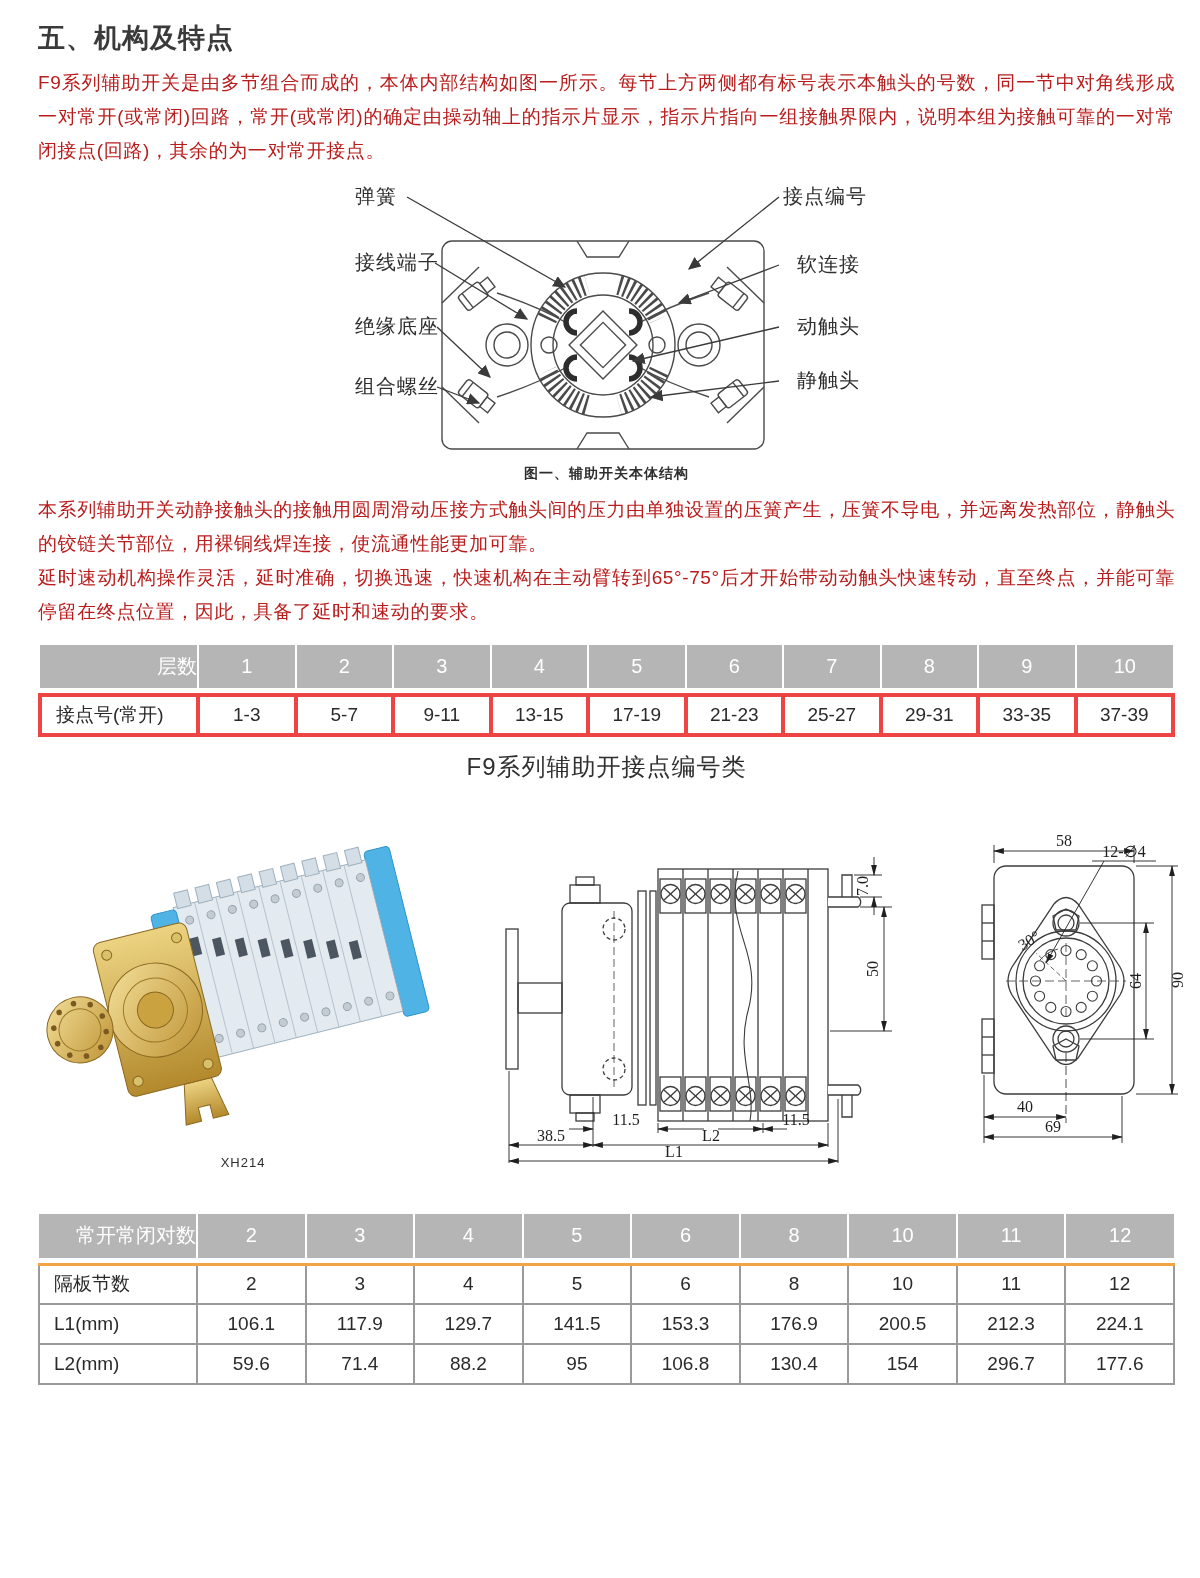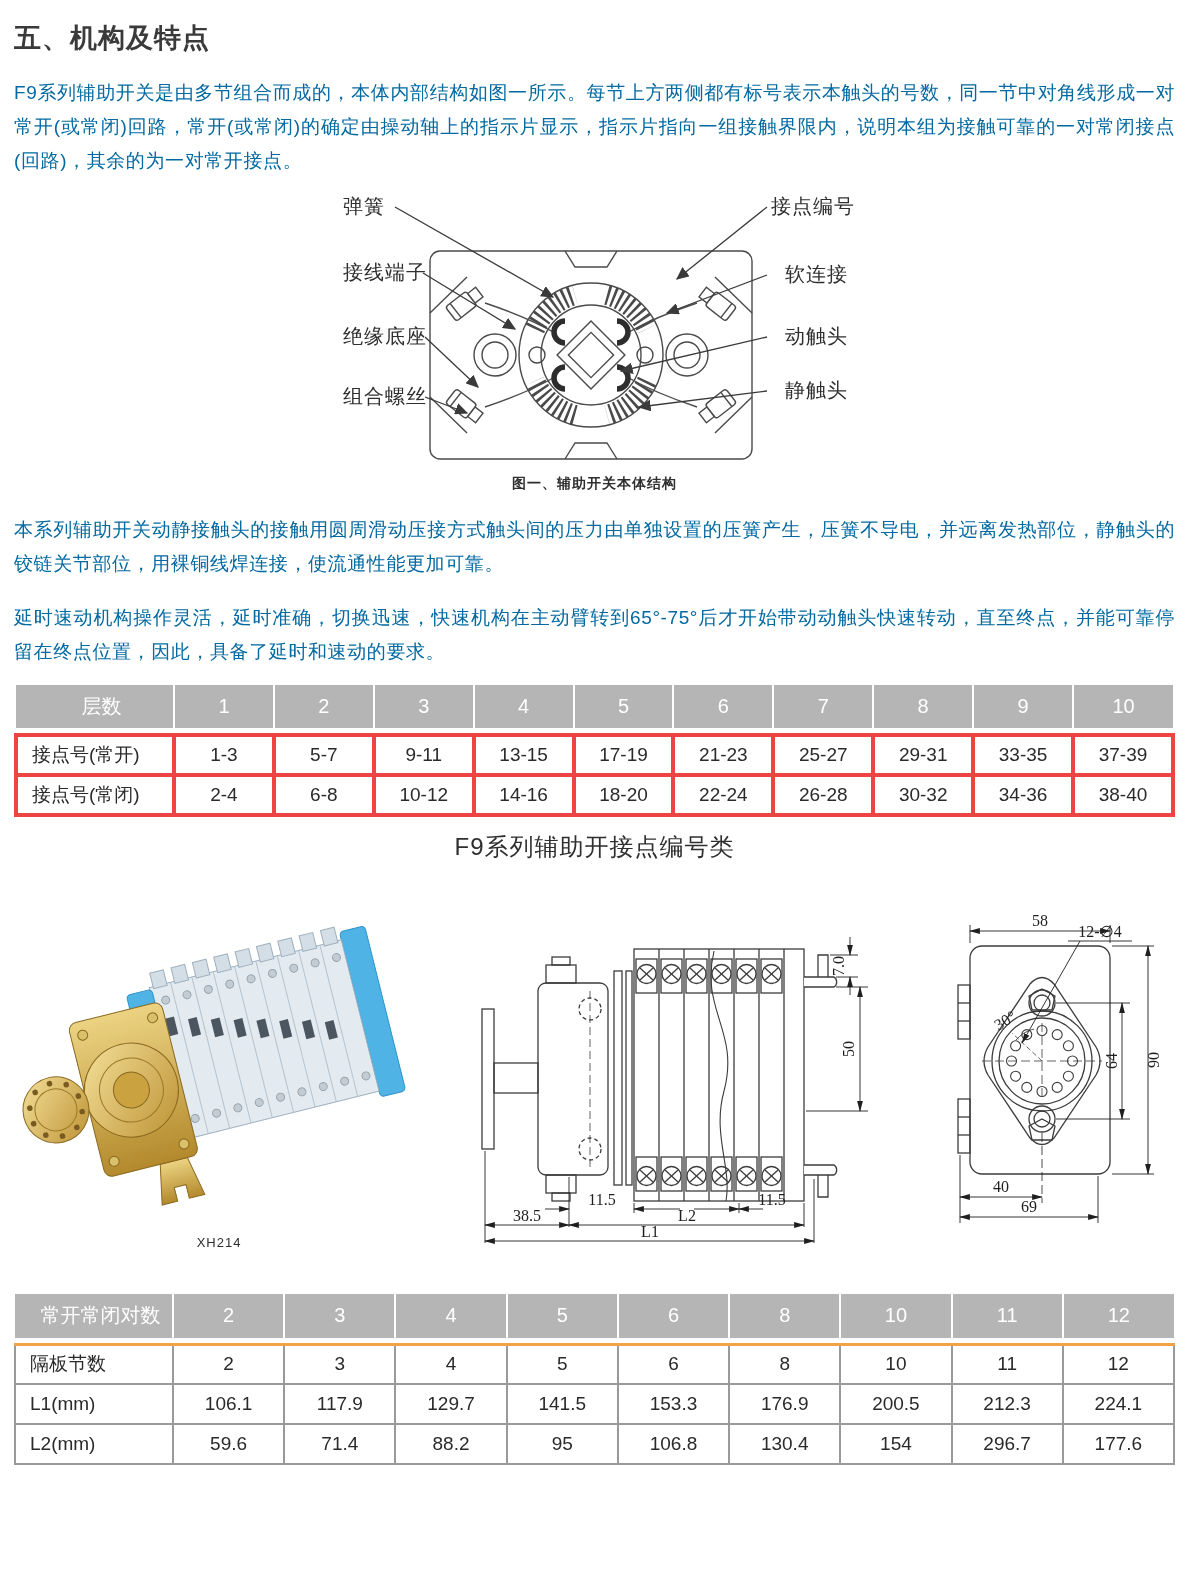--- a/index.html
+++ b/index.html
@@ -2,49 +2,49 @@
 <html><head>
 <meta charset="utf-8">
 <style>
   * { margin:0; padding:0; box-sizing:border-box; }
   html,body { background:#fff; }
   body {
     width:1200px; height:1578px; overflow:hidden; margin:0 auto;
     font-family:"Liberation Sans","DejaVu Sans",sans-serif;
     color:#333;
   }
-  .page { padding:20px 25px 0 14px; }
+  .page { padding:20px 25px 0 38px; }
 
   h2.section-title {
     font-size:27px; font-weight:bold; color:#3a3a3a;
     letter-spacing:1px; margin-bottom:10px;
   }
   p.body-text {
     font-size:19px; line-height:1.78; letter-spacing:0.6px;
-    text-align:justify; color:#0369a1;margin-top:20px;
+    text-align:justify; color:#b91c1c;
   }
 
   figure.fig1 { margin:4px auto 0 auto; width:560px; text-align:center; }
   figure.fig1 svg { display:block; }
   .fig-caption {
     font-size:14px; font-weight:600; color:#2f2f2f;
     text-align:center; margin-top:2px; letter-spacing:1px;
   }
 
   .paras { margin-top:10px; }
 
   table.data-table {
     width:100%; border-collapse:collapse; table-layout:fixed;
     margin-top:16px; font-size:19px;
   }
   table.data-table th {
     background:#b5b5b5; color:#fff; font-weight:normal; font-size:20px;
     height:46px; text-align:center; border-left:2px solid #fff;
   }
-  table.data-table th:first-child { border-left:none; text-align:center; padding-left:14px; width:158px; }
+  table.data-table th:first-child { border-left:none; text-align:right; padding-left:14px; width:158px; }
   table.data-table tr.accent-row td {
     border:none; padding:0; height:0;
     border-top:5px solid #fff; border-bottom:3px solid #f2a444;
     background:transparent;
   }
   table.data-table td {
     border:4px solid #ef4444; height:40px; text-align:center; color:#2a2a2a;
   }
   table.data-table td:first-child { text-align:left; padding-left:14px; }
   table.t2 td { border-width:2px; border-color:#9a9a9a;border-radius:9px; }
@@ -204,33 +204,20 @@
           <td>1-3</td>
           <td>5-7</td>
           <td>9-11</td>
           <td>13-15</td>
           <td>17-19</td>
           <td>21-23</td>
           <td>25-27</td>
           <td>29-31</td>
           <td>33-35</td>
           <td>37-39</td>
-        </tr>
-        <tr>
-          <td>接点号(常闭)</td>
-          <td>2-4</td>
-          <td>6-8</td>
-          <td>10-12</td>
-          <td>14-16</td>
-          <td>18-20</td>
-          <td>22-24</td>
-          <td>26-28</td>
-          <td>30-32</td>
-          <td>34-36</td>
-          <td>38-40</td>
         </tr>
       </tbody>
     </table>
   <div class="table-caption">F9系列辅助开接点编号类</div>
 
 
   <div class="figures-row">
 
     <div class="photo-block">
       <svg width="400" height="300" viewBox="0 0 400 300">

